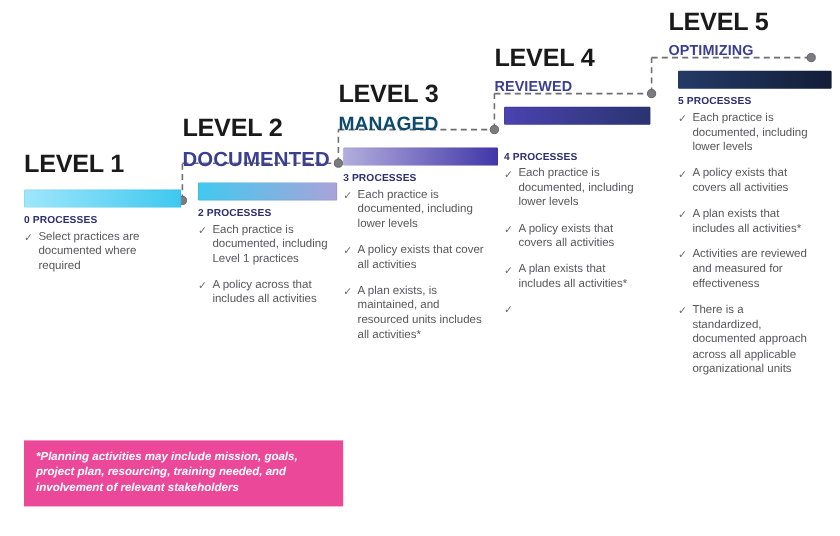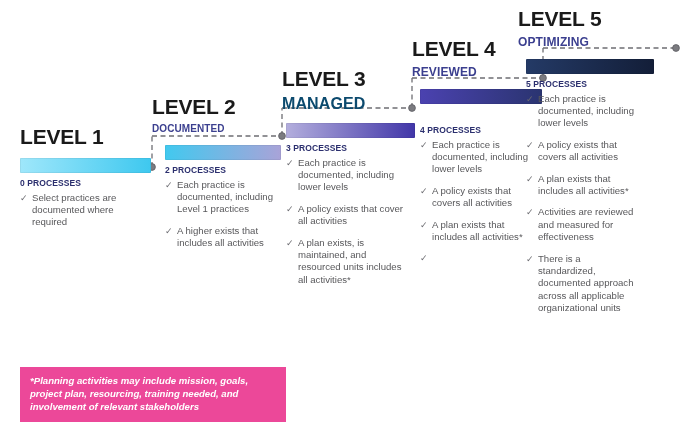--- a/index.html
+++ b/index.html
@@ -101,31 +101,31 @@
     <ul class="bullets" style="margin-top:4px;width:120px;">
       <li class="bullet" style="color: rgb(88, 88, 91);">
         <span class="tick">✓</span>
         <span>Select practices are documented where required</span>
       </li>
     </ul>
   </div>
 
   <div class="level" id="lv2" style="left:152px;top:96px;width:132px;">
     <div class="level-title" style="font-size: 21px; color: rgb(26, 26, 26);">LEVEL 2</div>
-    <div class="level-sub" style="font-size: 10px; margin-top: 7px; color: rgb(59, 63, 143);">DOCUMENTED</div>
+    <div class="level-sub" style="font-size: 17px; margin-top: 7px; color: rgb(59, 63, 143);">DOCUMENTED</div>
     <div class="bar" style="margin-top: 11px; width: 116px; margin-left: 13px; background: linear-gradient(to right, rgb(65, 201, 239) 0%, rgb(169, 163, 216) 100%);"></div>
     <div class="proc" style="margin-top: 6px; margin-left: 13px; color: rgb(43, 47, 110);">2 PROCESSES</div>
     <ul class="bullets" style="margin-top:4px;margin-left:13px;width:117px;">
       <li class="bullet" style="color: rgb(88, 88, 91);">
         <span class="tick">✓</span>
         <span>Each practice is documented, including Level 1 practices</span>
       </li>
       <li class="bullet" style="color: rgb(88, 88, 91);">
         <span class="tick">✓</span>
-        <span>A higher exists that includes all activities</span>
+        <span>A policy across that includes all activities</span>
       </li>
     </ul>
   </div>
 
   <div class="level" id="lv3" style="left:282px;top:68px;width:134px;">
     <div class="level-title" style="font-size: 21px; color: rgb(26, 26, 26);">LEVEL 3</div>
     <div class="level-sub" style="font-size: 16px; margin-top: 7px; color: #0c4a6e;">MANAGED</div>
     <div class="bar" style="margin-top: 11px; width: 129px; margin-left: 4px; background: linear-gradient(to right, rgb(179, 174, 221) 0%, rgb(65, 54, 168) 100%);"></div>
     <div class="proc" style="margin-top: 6px; margin-left: 4px; color: rgb(43, 47, 110);">3 PROCESSES</div>
     <ul class="bullets" style="margin-top:4px;margin-left:4px;width:120px;">
@@ -161,21 +161,21 @@
       <li class="bullet" style="color: rgb(88, 88, 91);">
         <span class="tick">✓</span>
         <span>A plan exists that includes all activities*</span>
       </li>
       <li class="bullet" style="color: rgb(88, 88, 91);">
         <span class="tick">✓</span>
       </li>
     </ul>
   </div>
 
-  <div class="level" id="lv5" style="left:518px;top:8px;width:140px;">
+  <div class="level" id="lv5" style="left:557px;top:8px;width:140px;">
     <div class="level-title" style="font-size: 21px; color: rgb(26, 26, 26);">LEVEL 5</div>
     <div class="level-sub" style="font-size: 12px; margin-top: 7px; color: rgb(59, 63, 143);">OPTIMIZING</div>
     <div class="bar" style="margin-top: 11px; width: 128px; margin-left: 8px; background: linear-gradient(to right, rgb(36, 58, 102) 0%, rgb(19, 30, 56) 100%);"></div>
     <div class="proc" style="margin-top: 6px; margin-left: 8px; color: rgb(43, 47, 110);">5 PROCESSES</div>
     <ul class="bullets" style="margin-top:4px;margin-left:8px;width:110px;">
       <li class="bullet" style="color: rgb(88, 88, 91);">
         <span class="tick">✓</span>
         <span>Each practice is documented, including lower levels</span>
       </li>
       <li class="bullet" style="color: rgb(88, 88, 91);">

